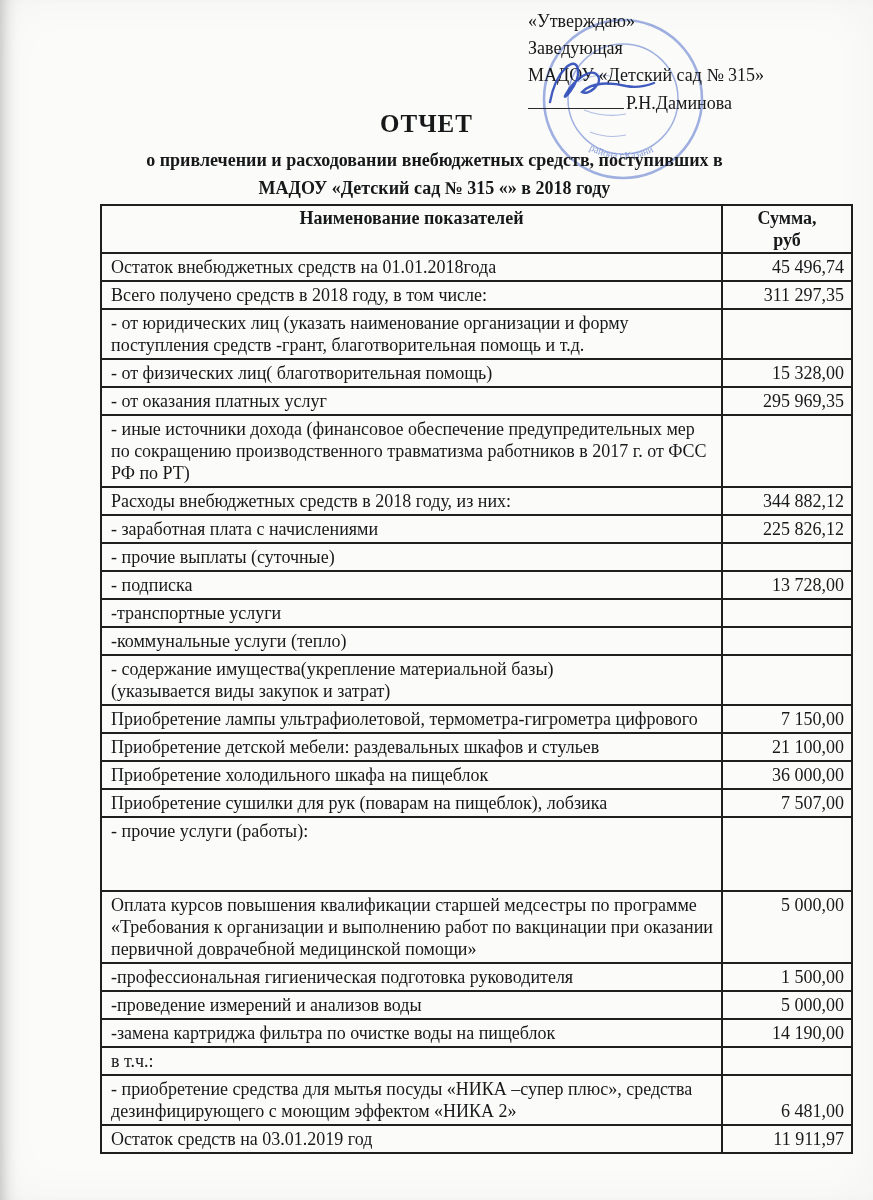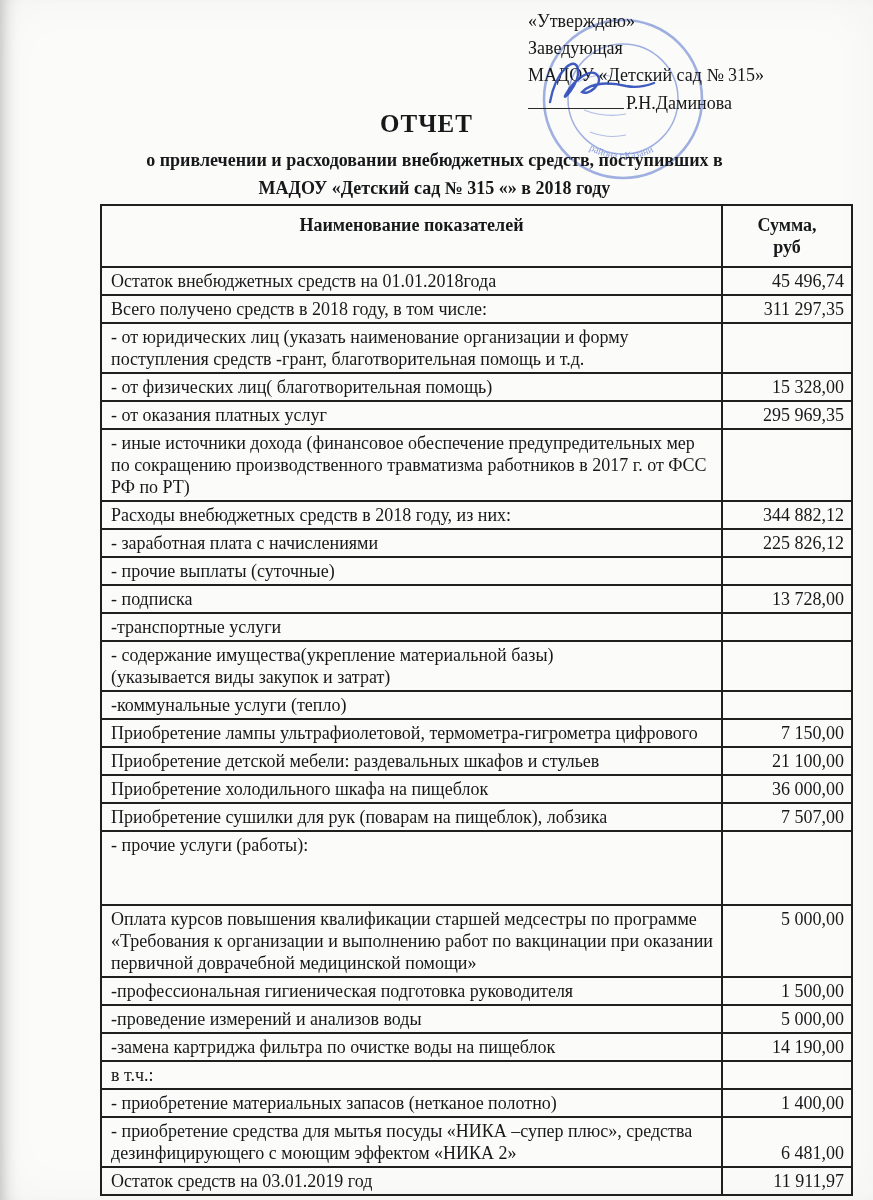--- a/index.html
+++ b/index.html
@@ -69,21 +69,21 @@
     table-layout: fixed;
   }
   table.report th, table.report td {
     border: 2px solid #1f1f1f;
   }
   th.h-name { width: 607px; }
   th.h-val  { width: 116px; }
   table.report th {
     font-size: 18px;
     line-height: 22px;
-    padding: 8px 6px;
+    padding: 1px 6px;
     text-align: center;
     vertical-align: top;
     white-space: pre-line;
     font-weight: bold;
   }
   td.c-name {
     font-size: 18px;
     line-height: 22px;
     padding: 2px 8px 2px 9px;
     vertical-align: top;
@@ -187,29 +187,29 @@
         </tr>
         <tr>
           <td class="c-name">- подписка</td>
           <td class="c-val">13 728,00</td>
         </tr>
         <tr>
           <td class="c-name">-транспортные услуги</td>
           <td class="c-val"></td>
         </tr>
         <tr>
+          <td class="c-name">-коммунальные услуги (тепло)</td>
+          <td class="c-val"></td>
+        </tr>
+        <tr>
           <td class="c-name">- содержание имущества(укрепление материальной базы)
 (указывается виды закупок и затрат)</td>
           <td class="c-val"></td>
         </tr>
         <tr>
-          <td class="c-name">-коммунальные услуги (тепло)</td>
-          <td class="c-val"></td>
-        </tr>
-        <tr>
           <td class="c-name">Приобретение лампы ультрафиолетовой, термометра-гигрометра цифрового</td>
           <td class="c-val">7 150,00</td>
         </tr>
         <tr>
           <td class="c-name">Приобретение детской мебели: раздевальных шкафов и стульев</td>
           <td class="c-val">21 100,00</td>
         </tr>
         <tr>
           <td class="c-name">Приобретение холодильного шкафа на пищеблок</td>
           <td class="c-val">36 000,00</td>
@@ -236,24 +236,20 @@
         </tr>
         <tr>
           <td class="c-name">-замена картриджа фильтра по очистке воды на пищеблок</td>
           <td class="c-val">14 190,00</td>
         </tr>
         <tr>
           <td class="c-name">в т.ч.:</td>
           <td class="c-val"></td>
         </tr>
         <tr>
-          <td class="c-name">- приобретение материальных запасов (нетканое полотно)</td>
-          <td class="c-val">1 400,00</td>
-        </tr>
-        <tr>
           <td class="c-name">- приобретение средства для мытья посуды «НИКА –супер плюс», средства дезинфицирующего с моющим эффектом «НИКА 2»</td>
           <td class="c-val vbottom">6 481,00</td>
         </tr>
         <tr>
           <td class="c-name bold">Остаток средств на 03.01.2019 год</td>
           <td class="c-val bold">11 911,97</td>
         </tr>
       </tbody>
   </table>
 

